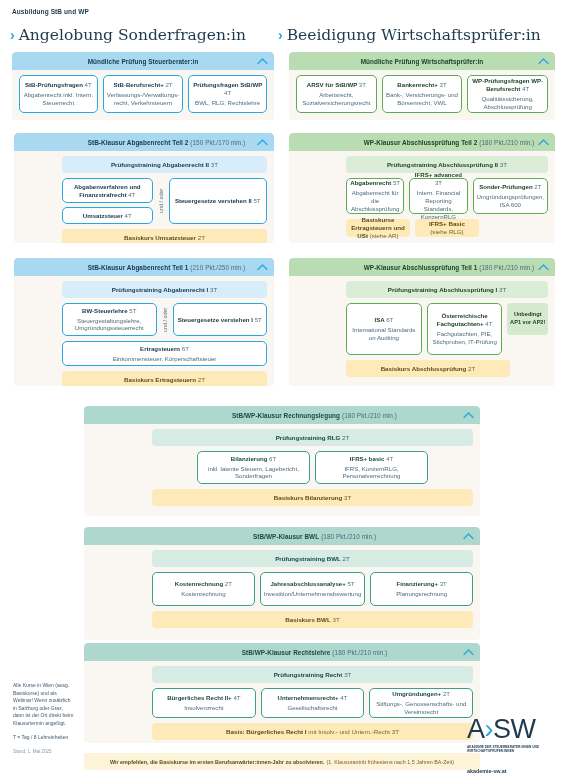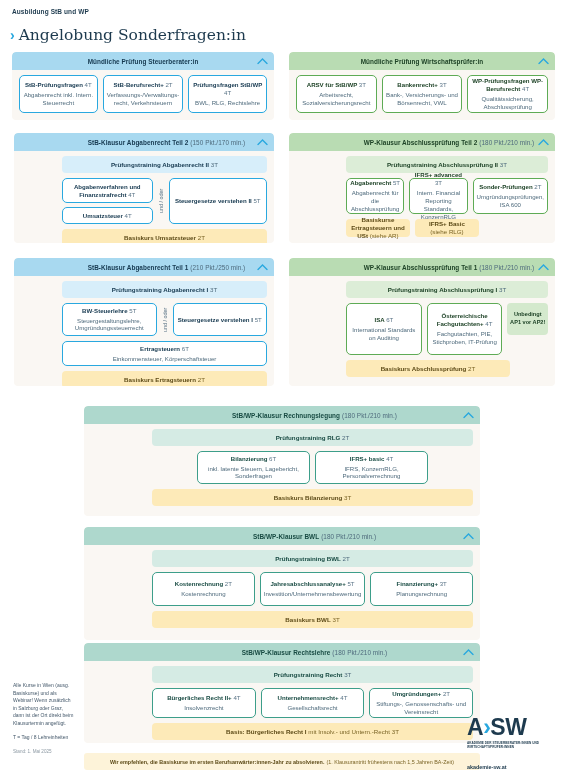--- a/index.html
+++ b/index.html
@@ -140,21 +140,21 @@
     background: #fdf3d9; border-radius: 3px;
     display: flex; align-items: center; justify-content: center;
     font-size: 5.4px; color: #5c4a17; text-align: center;
   }
   .note b { font-weight: bold; }
   .note .t { font-weight: normal; color: #7a6426; margin-left: 2px; }
 
   
   .logo { position: absolute; left: 467px; top: 716px; width: 92px; }
   .logo .mark {
-    font-size: 23px; font-weight: bold; letter-spacing: -.5px;
+    font-size: 27px; font-weight: normal; letter-spacing: -.5px;
     color: #1d3a4e; line-height: 1;
   }
   .logo .mark .gt { color: #29a8df; }
   .logo .sub {
     font-size: 3.1px; font-weight: bold; color: #1d3a4e;
     line-height: 1.3; margin-top: 2px; letter-spacing: .05px;
   }
   .logo .url {
     font-size: 5.4px; font-weight: bold; color: #1d3a4e; margin-top: 15px;
   }
@@ -169,20 +169,23 @@
 </style>
 </head>
 <body>
 
 <div class="page">
 
   <div class="kicker">Ausbildung StB und WP</div>
 
   <div class="col-title" id="title-left">
     <span class="chev">›</span><span>Angelobung Sonderfragen:in</span>
+  </div>
+  <div class="col-title" id="title-right">
+    <span class="chev">›</span><span>Beeidigung Wirtschaftsprüfer:in</span>
   </div>
 
   <div class="card blue" style="left:12px; top:52px; width:262px; height:68px;">
     <div class="bar">
       <span>Mündliche Prüfung Steuerberater:in</span>
       <span class="chevup">
           <svg width="11" height="7" viewBox="0 0 11 7">
             <path d="M1 6 L5.5 1.5 L10 6" stroke="#29a8df" stroke-width="1.4" fill="none" stroke-linecap="round"></path>
           </svg>
         </span>

